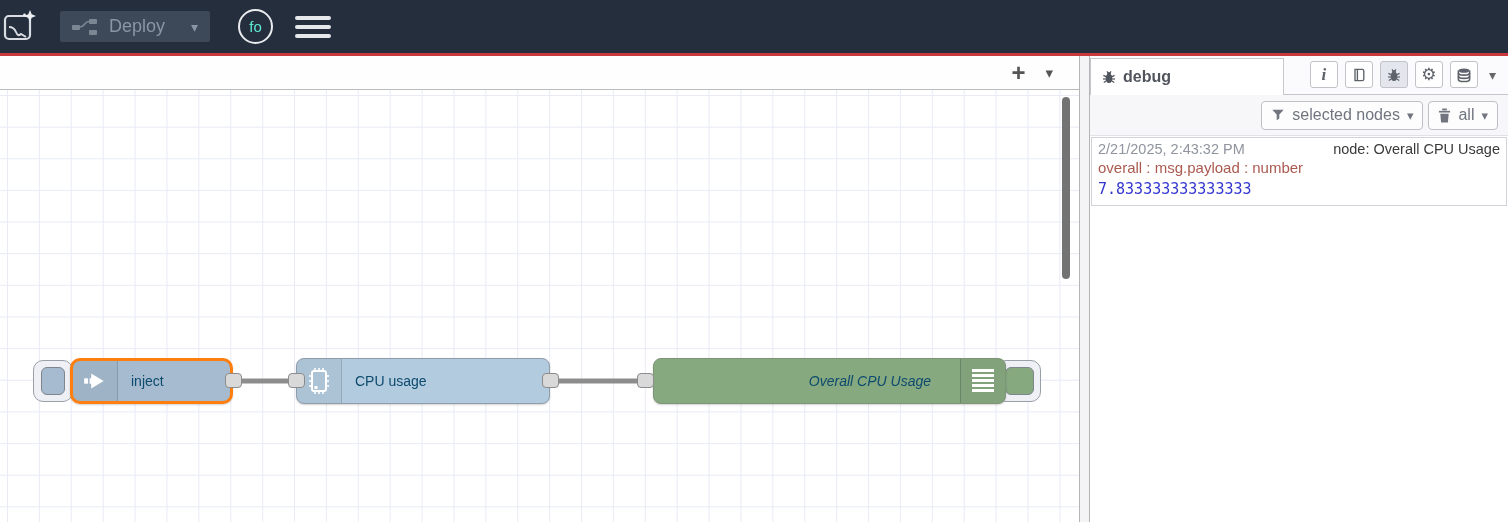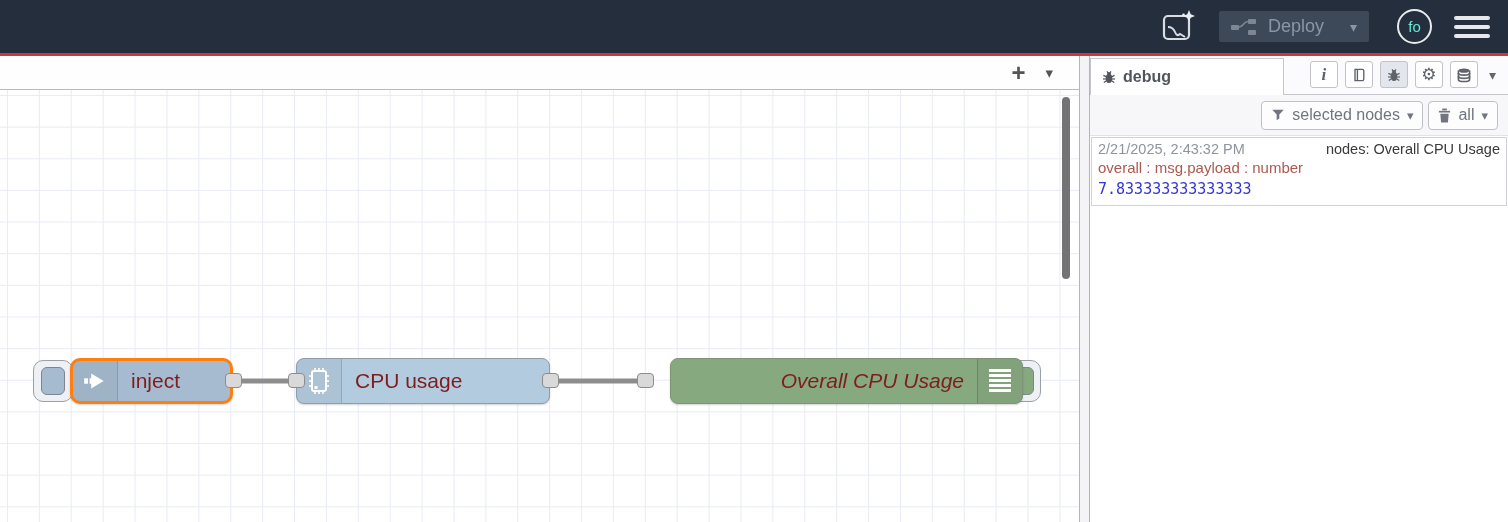--- a/index.html
+++ b/index.html
@@ -1,21 +1,21 @@
 <!DOCTYPE html>
 <html><head>
 <meta charset="utf-8">
 <style>
   * { margin:0; padding:0; box-sizing:border-box; }
   html,body { width:1508px; height:522px; overflow:hidden; background:#fff;
               font-family:"Liberation Sans", sans-serif; }
 
   
   .header { height:53px; background:#242e3d; display:flex; align-items:center;
-            justify-content:flex-end; padding-right:18px; }
+            padding-right:18px; }
   .hdr-ai { margin-right:22px; cursor:pointer; display:flex; }
   .deploy-btn { width:150px; height:31px; background:#3d4859; border-radius:2px;
                 display:flex; align-items:center; padding:0 12px; margin-right:28px;
                 color:#8b95a3; font-size:18px; cursor:pointer; }
   .deploy-btn .dep-icon { display:flex; margin-right:11px; }
   .deploy-btn .dep-caret { margin-left:auto; font-size:14px; }
   .avatar { width:35px; height:35px; border-radius:50%; border:2px solid #e9ebee;
             color:#5eead4; display:flex; align-items:center; justify-content:center;
             font-size:15px; margin-right:22px; cursor:pointer; }
   .hamburger { width:36px; display:flex; flex-direction:column; gap:5px; cursor:pointer; }
@@ -44,26 +44,26 @@
   .node { position:absolute; top:268px; height:46px; border-radius:8px;
           border:1.5px solid #8f9dab; background:#a6bbcf;
           box-shadow:0 1px 2px rgba(0,0,0,0.18);
           display:flex; align-items:center; z-index:3; cursor:pointer; }
   .icon-region { width:45px; height:100%; display:flex; align-items:center;
                  justify-content:center; background:rgba(0,0,0,0.04); }
   .icon-region.left  { border-right:1px solid rgba(0,0,0,0.14);
                        border-radius:6px 0 0 6px; }
   .icon-region.right { border-left:1px solid rgba(0,0,0,0.18);
                        border-radius:0 6px 6px 0; margin-left:0; }
-  .node-label { font-size:21px; color:#7f1d1d; padding-left:13px; white-space:nowrap; }
+  .node-label { font-size:14px; color:#0c4a6e; padding-left:13px; white-space:nowrap; }
 
   .node-inject { left:70px; width:163px; background:#a6bbcf;
                  border:3px solid #ff7f0e; border-radius:10px; }
   .node-cpu    { left:296px; width:254px; background:#b3cbde; }
-  .node-debug  { left:670px; width:353px; background:#87a980; border-color:#7e9477; }
+  .node-debug  { left:653px; width:353px; background:#87a980; border-color:#7e9477;gap:16px; }
   .node-debug .node-label { font-style:italic; margin-left:auto;
                             padding-right:13px; padding-left:0; }
 
   .port { position:absolute; top:283px; width:17px; height:15px; background:#d9d9d9;
           border:1.5px solid #8c8c8c; border-radius:4px; z-index:4; cursor:pointer; }
   .port-inject-out { left:225px; } .port-cpu-in { left:288px; }
   .port-cpu-out { left:542px; }    .port-debug-in { left:637px; }
 
   .btn-attach { position:absolute; top:270px; height:42px; background:#eef0f6;
                 border:1.5px solid #9aa0a8; border-radius:10px; z-index:1; cursor:pointer; }
@@ -314,21 +314,21 @@
         </svg>
         <span>all</span>
         <span class="f-caret">▾</span>
       </button>
     </div>
 
     <div class="sb-messages">
       <div class="dbg-msg">
         <div class="dbg-meta">
           <span class="ts">2/21/2025, 2:43:32 PM</span>
-          <span class="src">nodes: Overall CPU Usage</span>
+          <span class="src">node: Overall CPU Usage</span>
         </div>
         <div class="dbg-prop">overall : msg.payload : number</div>
         <div class="dbg-val">7.833333333333333</div>
       </div>
     </div>
 
   </div>
 </div>
 
 </body></html>

